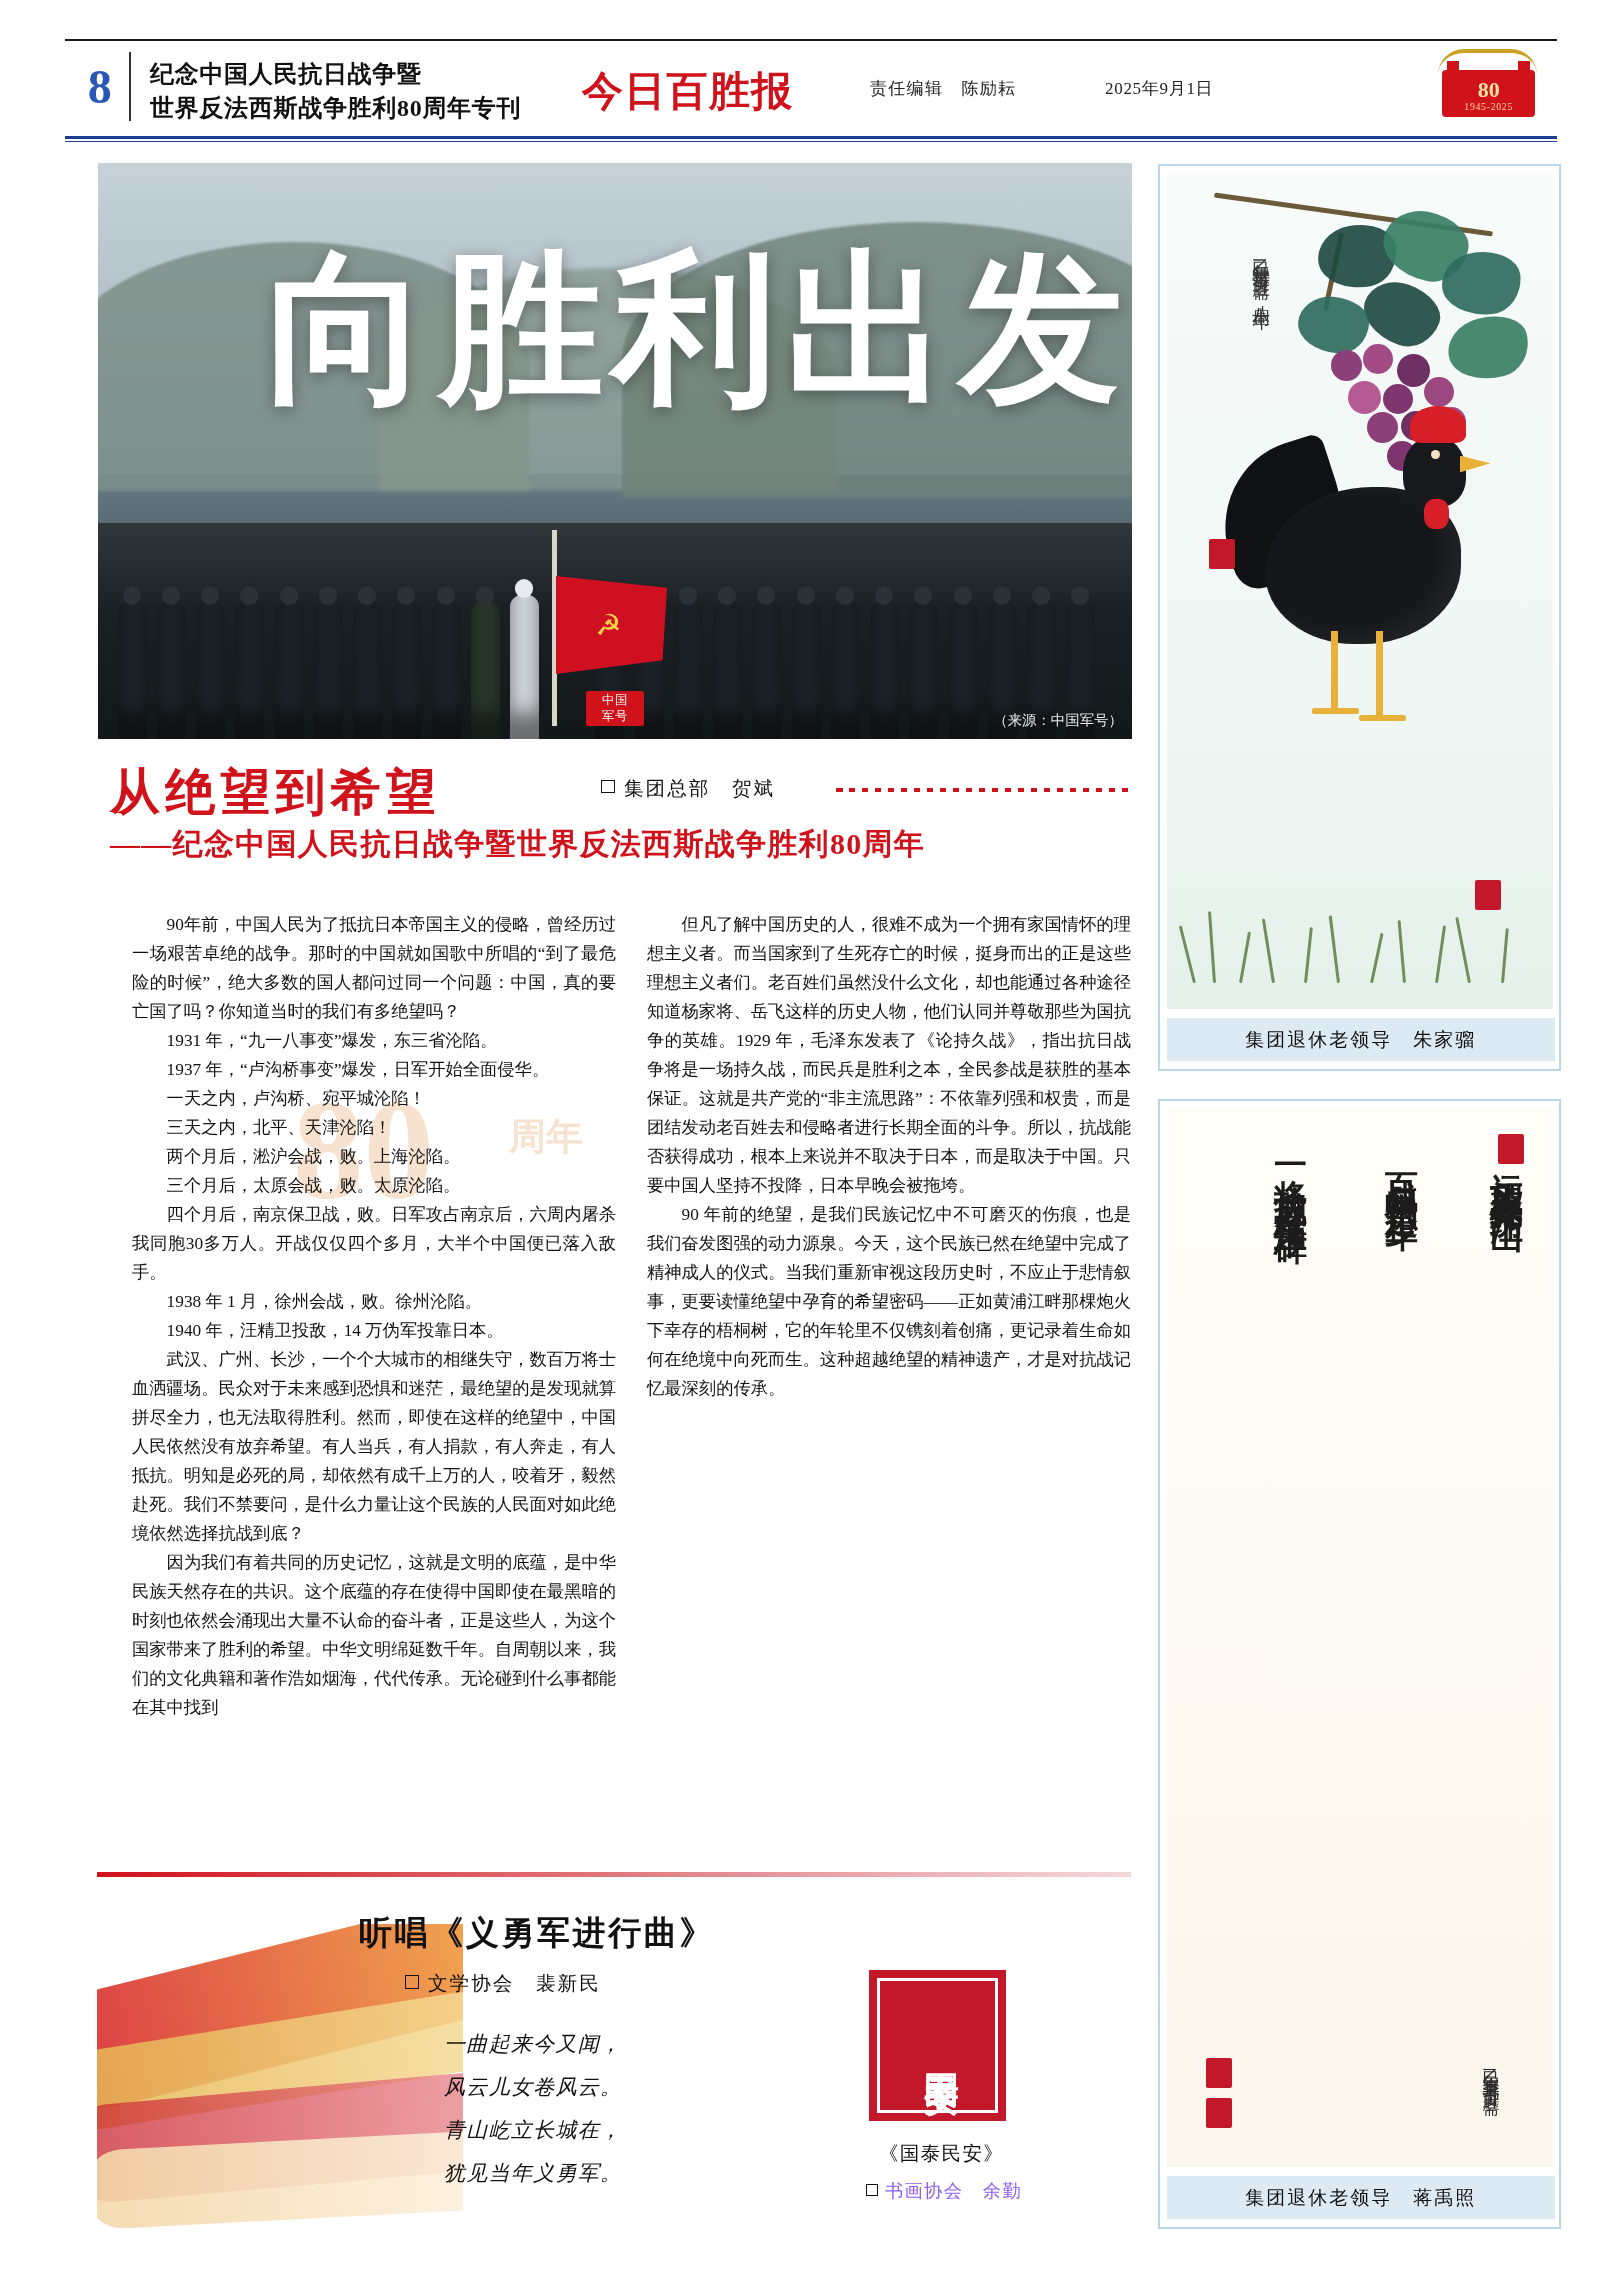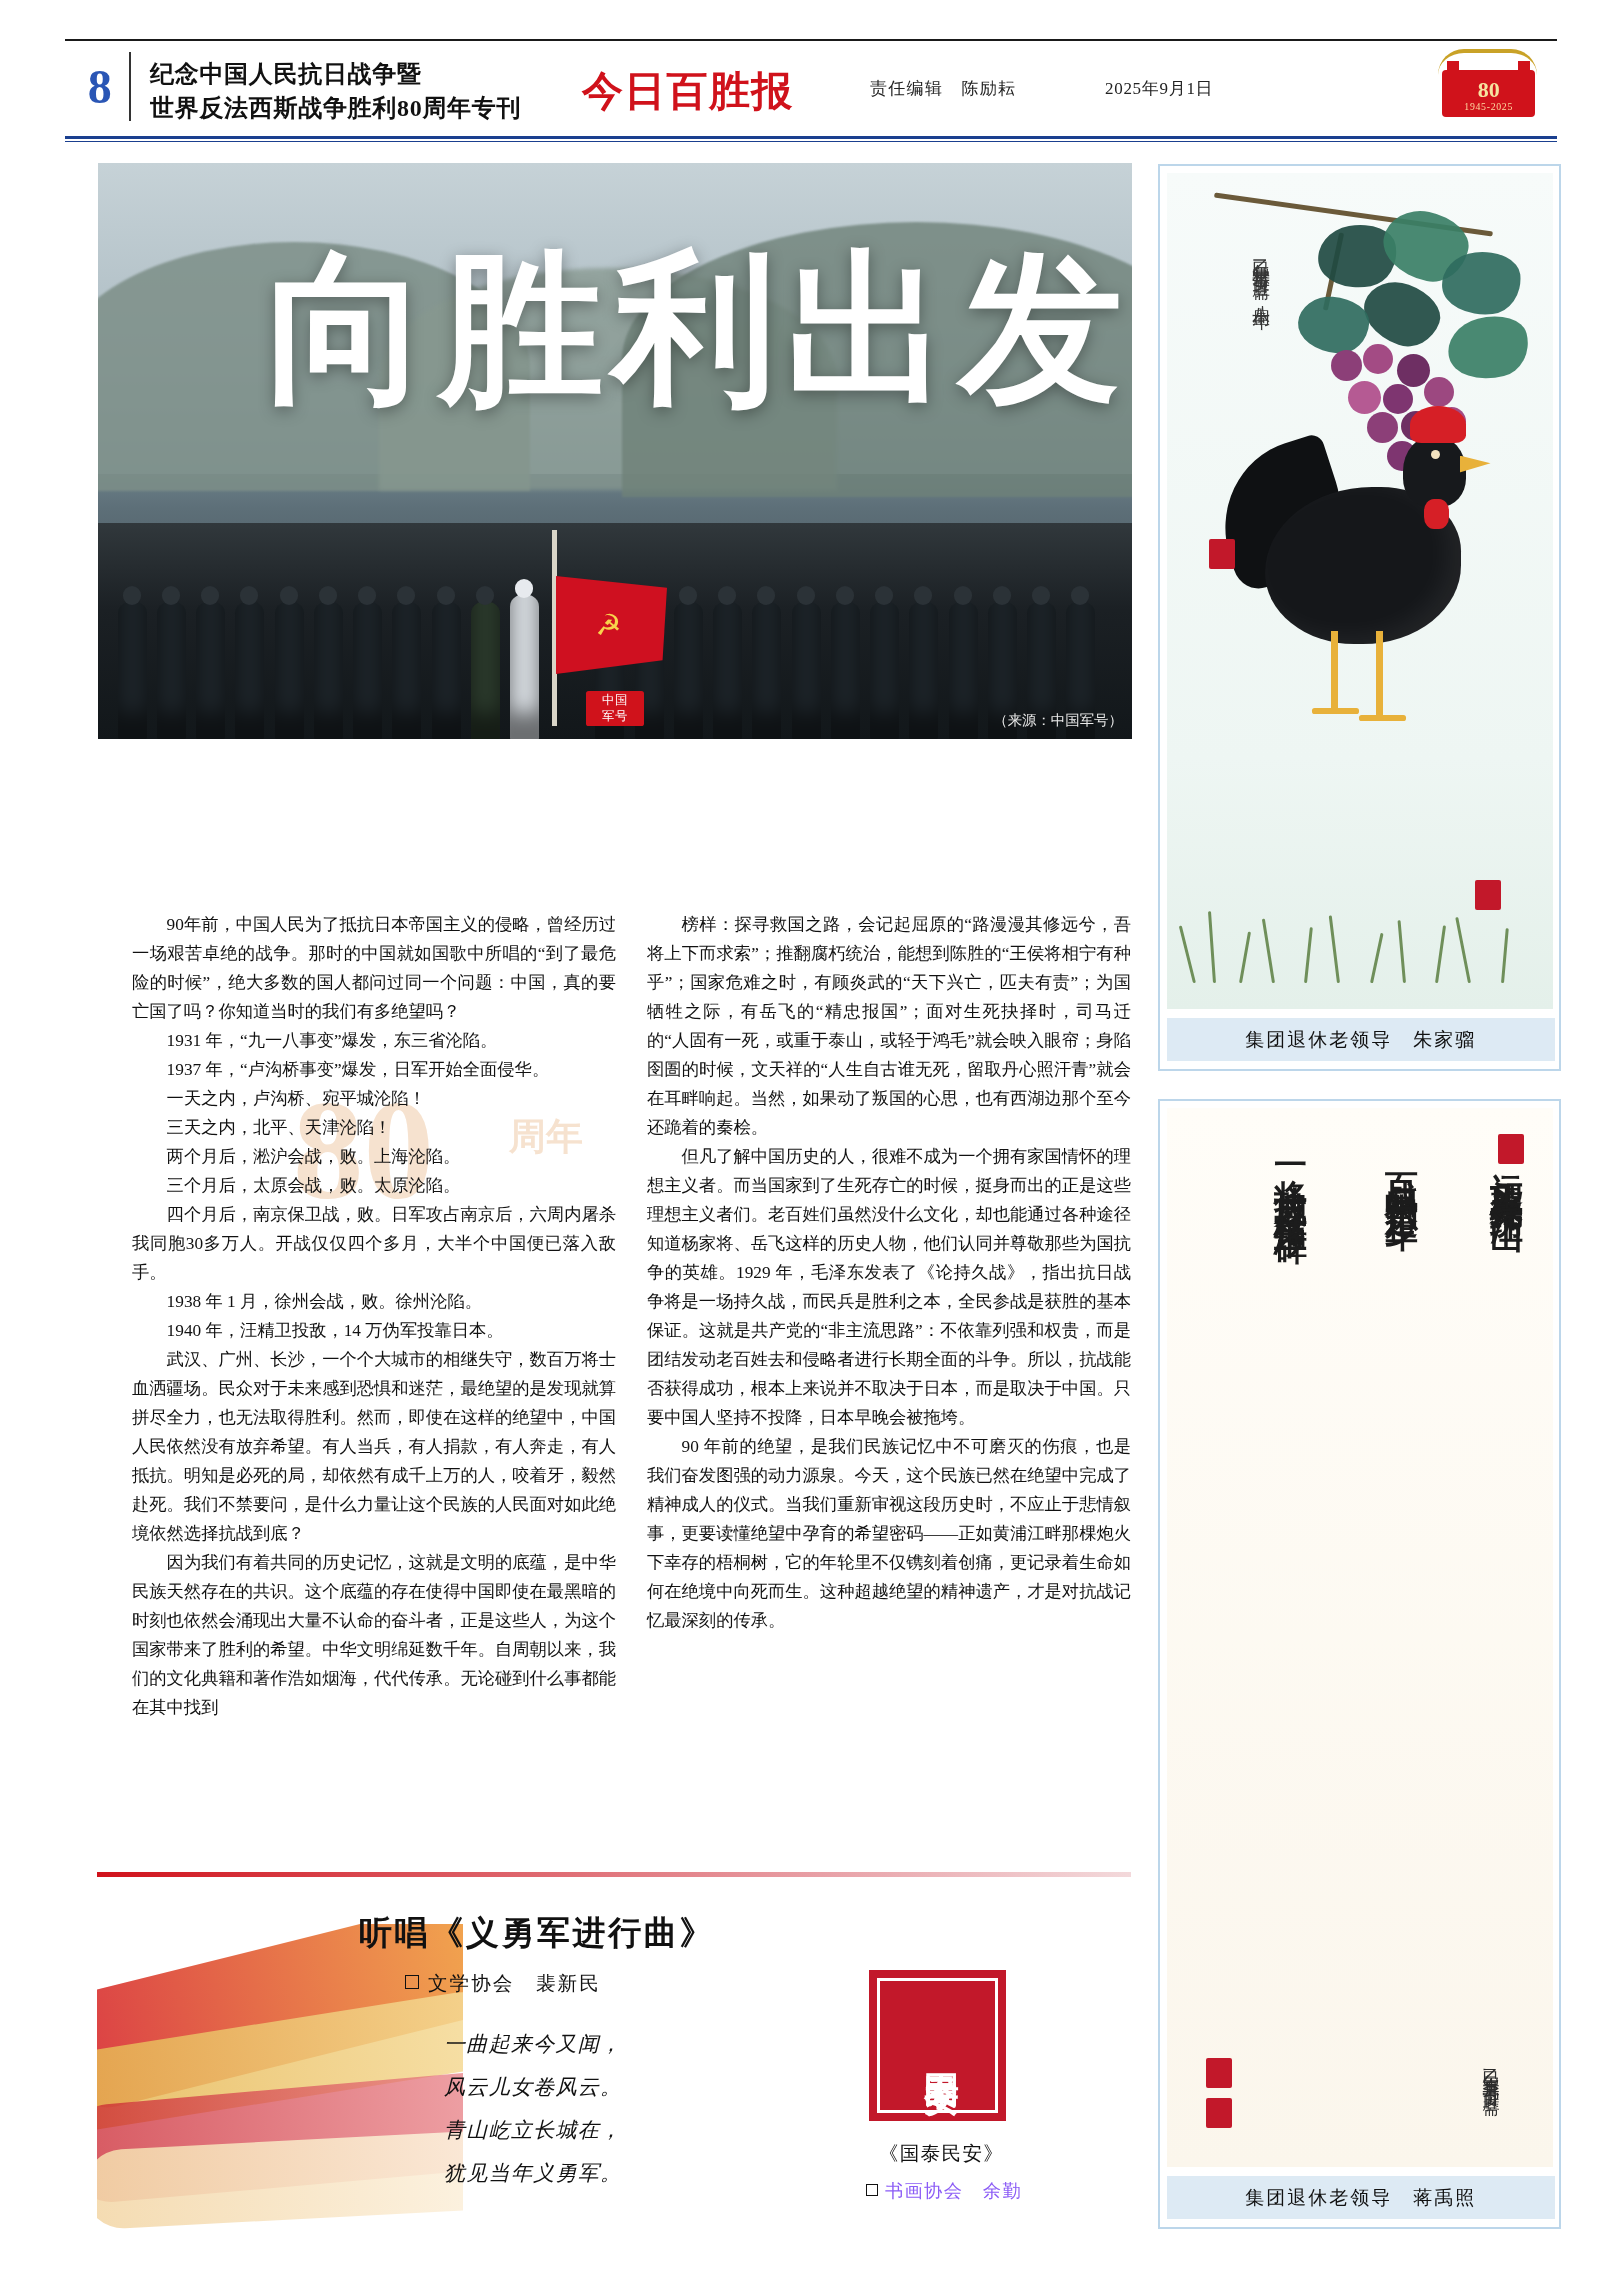--- a/index.html
+++ b/index.html
@@ -192,20 +192,28 @@
     <div class="flag">
       <div class="flag-emblem">☭</div>
     </div>
     <div class="photo-badge">
       <div>中国</div>
       <div>军号</div>
     </div>
     <div class="photo-credit">（来源：中国军号）</div>
   </div>
 
+  <div class="headline-wrap">
+    <div class="hl-main">从绝望到希望</div>
+    <div class="hl-byline">
+      <span class="sq"></span><span>集团总部　贺斌</span>
+    </div>
+    <div class="hl-dots"></div>
+    <div class="hl-sub">——纪念中国人民抗日战争暨世界反法西斯战争胜利80周年</div>
+  </div>
 
   <div class="bodycols">
     <div class="wm">
       <div class="wm-80">80</div>
       <div class="wm-zn">周年</div>
     </div>
     <div class="col colL">
       <p>90年前，中国人民为了抵抗日本帝国主义的侵略，曾经历过一场艰苦卓绝的战争。那时的中国就如国歌中所唱的“到了最危险的时候”，绝大多数的国人都问过同一个问题：中国，真的要亡国了吗？你知道当时的我们有多绝望吗？</p>
       <p>1931 年，“九一八事变”爆发，东三省沦陷。</p>
       <p>1937 年，“卢沟桥事变”爆发，日军开始全面侵华。</p>
@@ -213,21 +221,20 @@
       <p>三天之内，北平、天津沦陷！</p>
       <p>两个月后，淞沪会战，败。上海沦陷。</p>
       <p>三个月后，太原会战，败。太原沦陷。</p>
       <p>四个月后，南京保卫战，败。日军攻占南京后，六周内屠杀我同胞30多万人。开战仅仅四个多月，大半个中国便已落入敌手。</p>
       <p>1938 年 1 月，徐州会战，败。徐州沦陷。</p>
       <p>1940 年，汪精卫投敌，14 万伪军投靠日本。</p>
       <p>武汉、广州、长沙，一个个大城市的相继失守，数百万将士血洒疆场。民众对于未来感到恐惧和迷茫，最绝望的是发现就算拼尽全力，也无法取得胜利。然而，即使在这样的绝望中，中国人民依然没有放弃希望。有人当兵，有人捐款，有人奔走，有人抵抗。明知是必死的局，却依然有成千上万的人，咬着牙，毅然赴死。我们不禁要问，是什么力量让这个民族的人民面对如此绝境依然选择抗战到底？</p>
       <p>因为我们有着共同的历史记忆，这就是文明的底蕴，是中华民族天然存在的共识。这个底蕴的存在使得中国即使在最黑暗的时刻也依然会涌现出大量不认命的奋斗者，正是这些人，为这个国家带来了胜利的希望。中华文明绵延数千年。自周朝以来，我们的文化典籍和著作浩如烟海，代代传承。无论碰到什么事都能在其中找到</p>
     </div>
     <div class="col colR">
-      <p>榜样：探寻救国之路，会记起屈原的“路漫漫其修远兮，吾将上下而求索”；推翻腐朽统治，能想到陈胜的“王侯将相宁有种乎”；国家危难之时，有顾炎武的“天下兴亡，匹夫有责”；为国牺牲之际，有岳飞的“精忠报国”；面对生死抉择时，司马迁的“人固有一死，或重于泰山，或轻于鸿毛”就会映入眼帘；身陷囹圄的时候，文天祥的“人生自古谁无死，留取丹心照汗青”就会在耳畔响起。当然，如果动了叛国的心思，也有西湖边那个至今还跪着的秦桧。</p>
       <p>但凡了解中国历史的人，很难不成为一个拥有家国情怀的理想主义者。而当国家到了生死存亡的时候，挺身而出的正是这些理想主义者们。老百姓们虽然没什么文化，却也能通过各种途径知道杨家将、岳飞这样的历史人物，他们认同并尊敬那些为国抗争的英雄。1929 年，毛泽东发表了《论持久战》，指出抗日战争将是一场持久战，而民兵是胜利之本，全民参战是获胜的基本保证。这就是共产党的“非主流思路”：不依靠列强和权贵，而是团结发动老百姓去和侵略者进行长期全面的斗争。所以，抗战能否获得成功，根本上来说并不取决于日本，而是取决于中国。只要中国人坚持不投降，日本早晚会被拖垮。</p>
       <p>90 年前的绝望，是我们民族记忆中不可磨灭的伤痕，也是我们奋发图强的动力源泉。今天，这个民族已然在绝望中完成了精神成人的仪式。当我们重新审视这段历史时，不应止于悲情叙事，更要读懂绝望中孕育的希望密码——正如黄浦江畔那棵炮火下幸存的梧桐树，它的年轮里不仅镌刻着创痛，更记录着生命如何在绝境中向死而生。这种超越绝望的精神遗产，才是对抗战记忆最深刻的传承。</p>
     </div>
   </div>
 
   <div class="poembox">
     <div class="pb-rule"></div>
     <div class="pb-ribbon">
       <div class="rb1"></div>
         <div class="rb2"></div>

